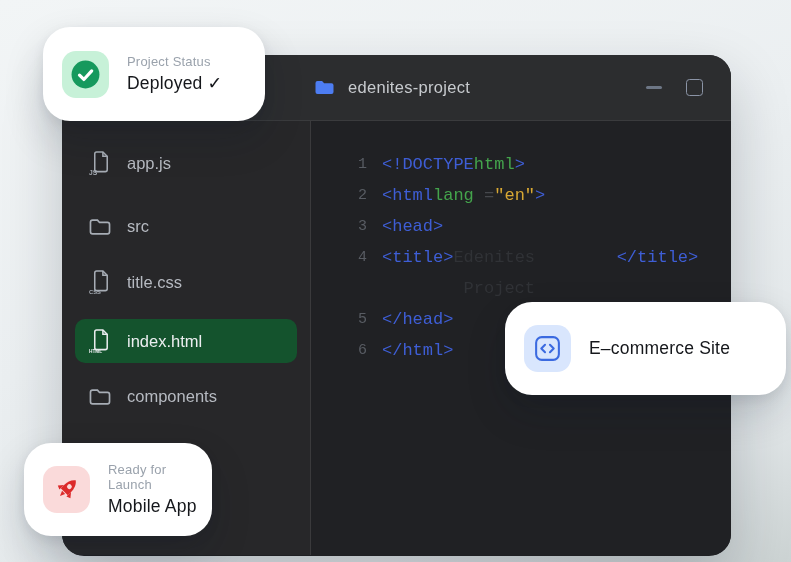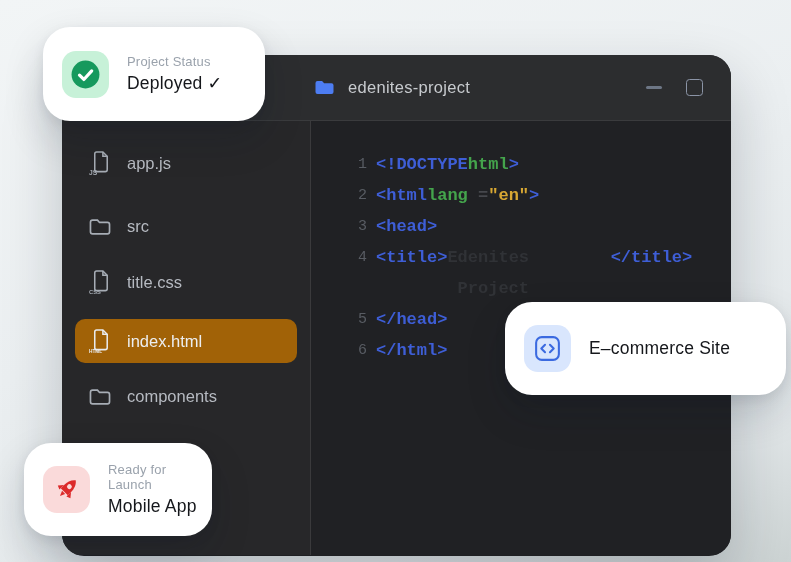--- a/index.html
+++ b/index.html
@@ -33,32 +33,32 @@
   .sidebar {
     width:249px; background:#272729; border-right:1px solid #3a3a3c;
     padding-top:20px; display:flex; flex-direction:column; gap:15px;
   }
   .file-item {
     display:flex; align-items:center; gap:15px;
     margin:0 13px; padding:9px 13px; border-radius:10px;
     color:#b6bac1; font-size:16.5px; cursor:pointer;
   }
   .file-item .fi-icon { display:flex; width:24px; justify-content:center; color:#a7adb5; }
-  .file-item.selected { background:#a16207; color:#eceef0; }
+  .file-item.selected { background:#14532d; color:#eceef0; }
   .file-item.selected .fi-icon { color:#e9ebee; }
   .file-item:first-child { margin-bottom:8px; }
 
   
   .editor {
     flex:1; background:#202124; padding:28px 0 0 34px;
     font-family:"Liberation Mono", monospace; font-size:17px;
   }
   .line { display:flex; height:31px; align-items:center; white-space:pre; }
   .num { width:22px; color:#585c63; font-size:15px; }
-  .code { margin-left:9px;font-weight:bold; }
+  .code { margin-left:15px; }
   .tok { white-space:pre; }
   .t-blue  { color:#3e5ed6; }
   .t-green { color:#44a44c; }
   .t-yellow{ color:#d8a833; }
   .t-dim   { color:#46484d; }
   .t-ghost { color:#303236; }
 
   
   .card {
     position:absolute; background:#ffffff; border-radius:27px;

